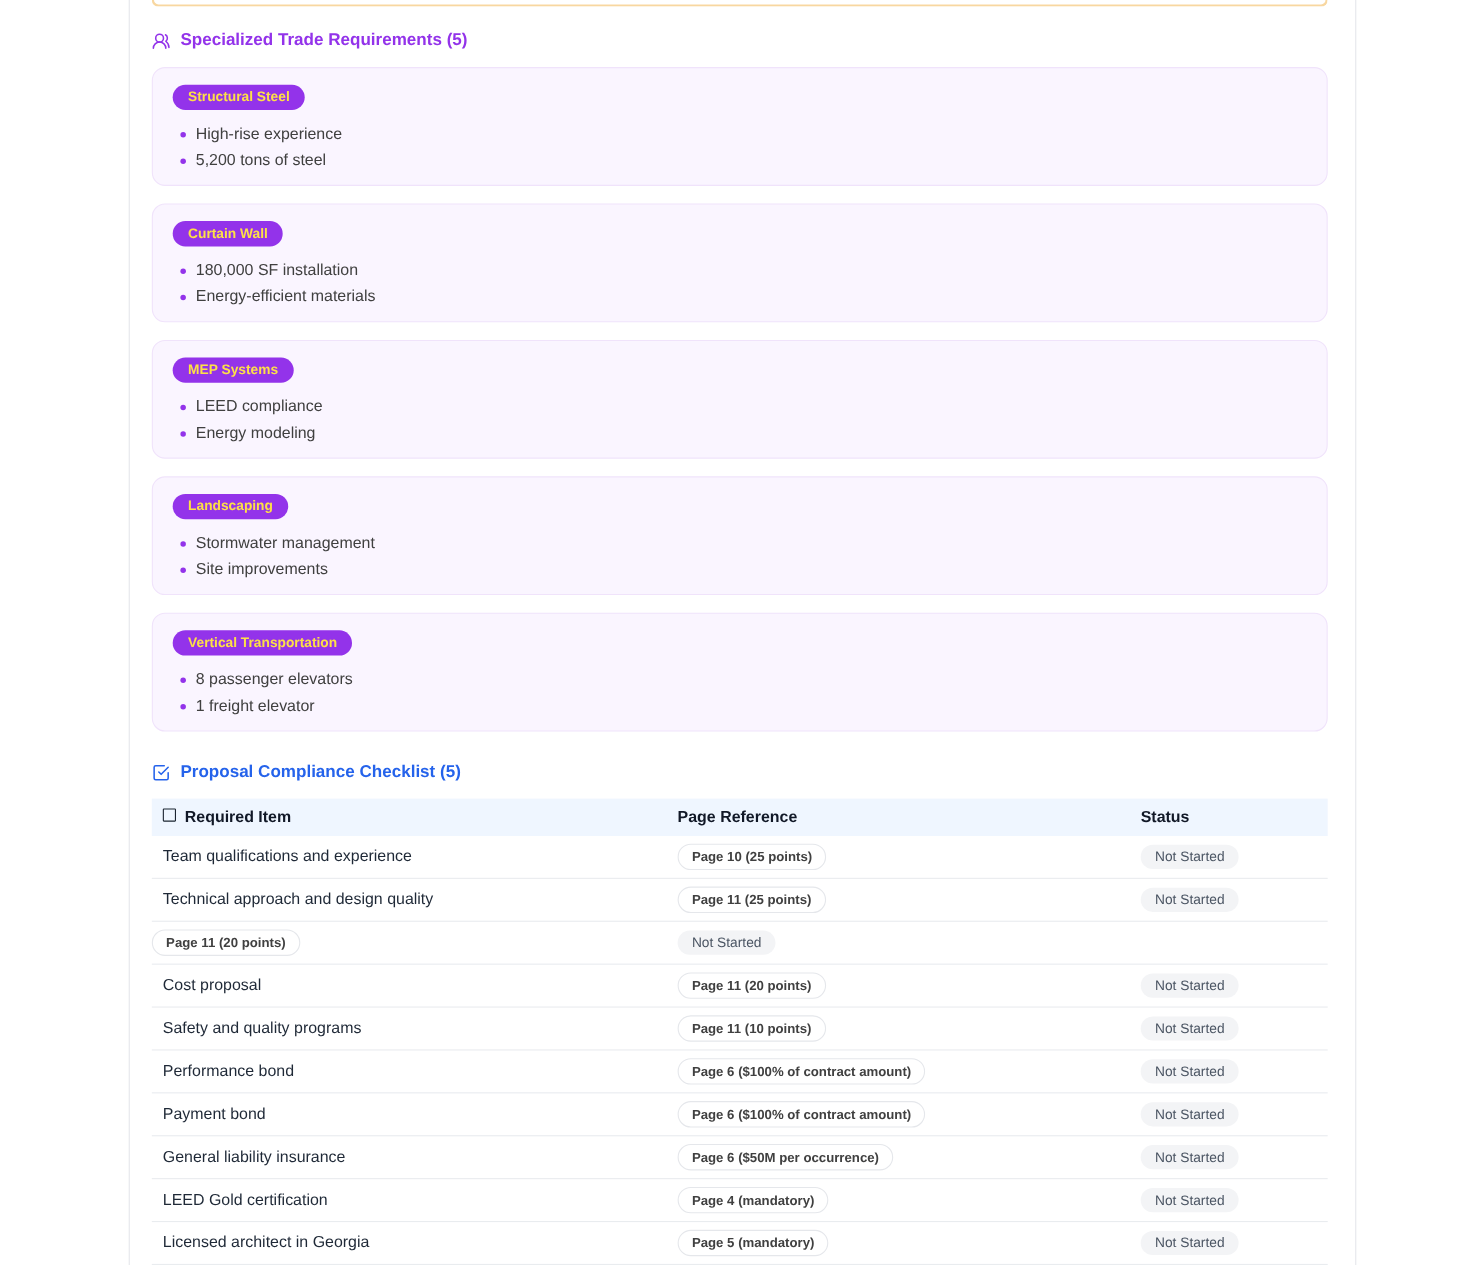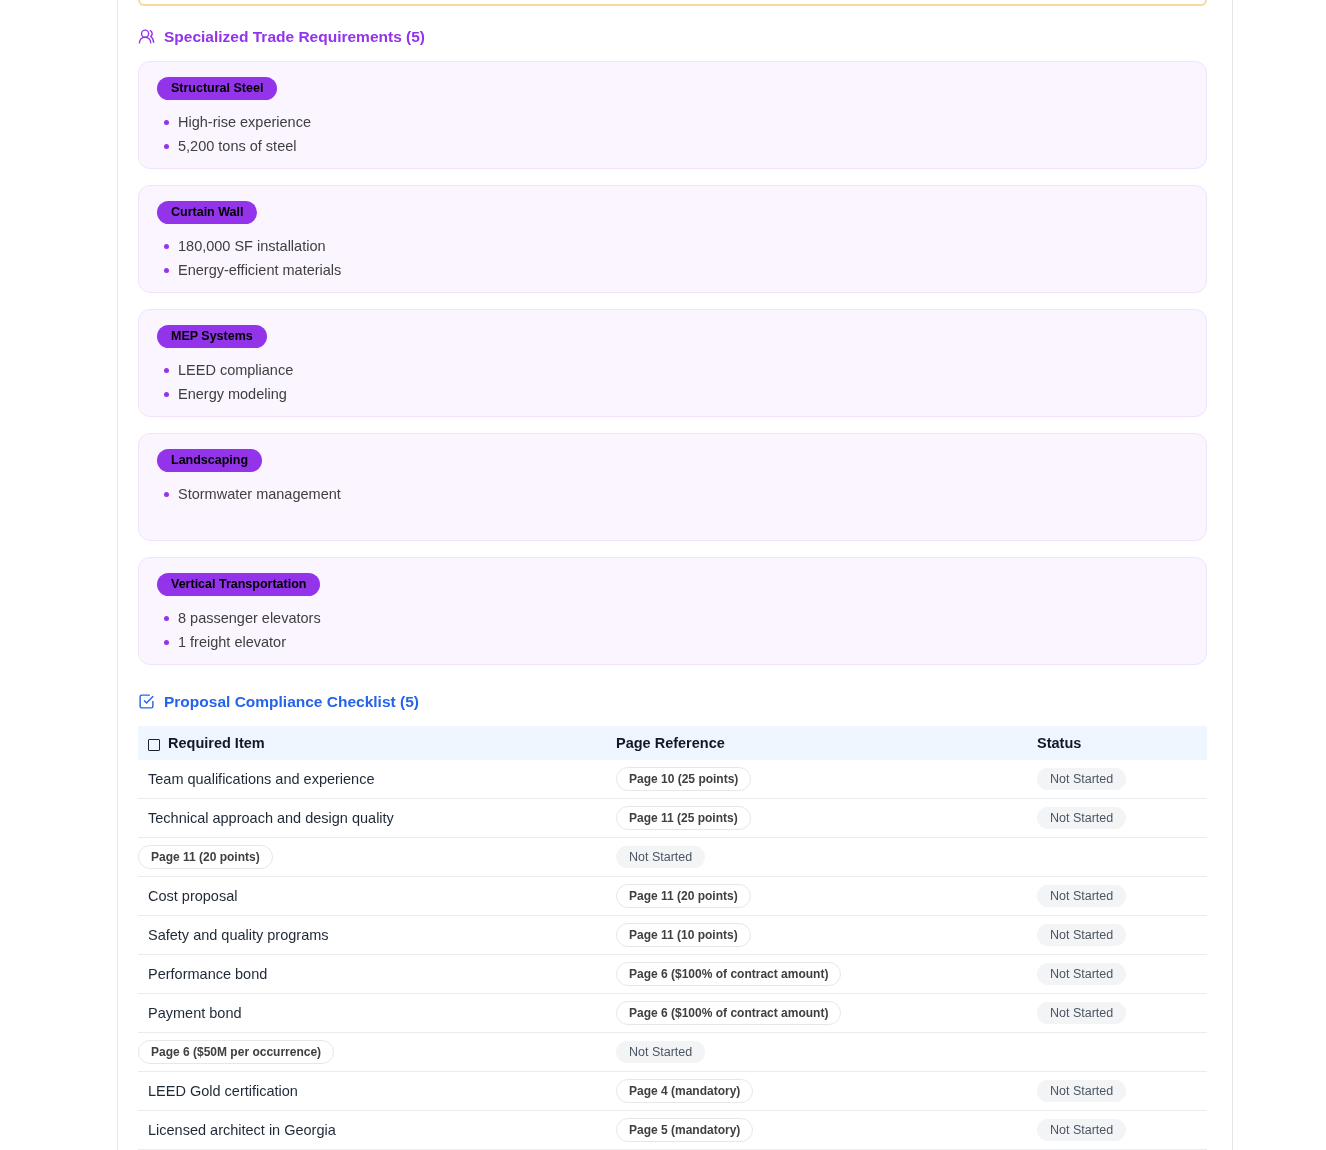--- a/index.html
+++ b/index.html
@@ -20,39 +20,39 @@
   }
   
   .amber-edge {
     height: 6px;
     border: 2px solid #f8d7a0;
     border-top: none;
     border-radius: 0 0 10px 10px;
     margin-bottom: 22px;
   }
   .section-header {
-    display: flex; align-items: flex-start; gap: 9px;
+    display: flex; align-items: flex-end; gap: 9px;
     font-size: 15.5px; font-weight: 700;
     margin-bottom: 15px;
   }
   .section-header.purple { color: #9333ea; }
   .section-header.blue   { color: #2563eb; margin-top: 28px; }
   .section-header svg { flex: 0 0 auto; display: block; }
 
   .trade-card {
     background: #faf5ff;
     border: 1px solid #f0e3fb;
     border-radius: 12px;
     padding: 15px 18px 12px 18px;
     margin-bottom: 16px;
     height: 108px;
   }
   .badge {
     display: inline-block;
-    background: #9333ea; color: #000000;
+    background: #9333ea; color: #fde047;
     font-size: 12.5px; font-weight: 700; line-height: 13px;
     padding: 5px 14px;
     border-radius: 999px;
   }
   .req-list { list-style: none; margin-top: 10px; }
   .req-list li {
     position: relative;
     padding-left: 21px;
     font-size: 14.5px; line-height: 24px;
     color: #404040;
@@ -69,21 +69,21 @@
     display: grid;
     grid-template-columns: 478px 421px 1fr;
     align-items: center;
   }
   .thead {
     background: #eff6ff;
     height: 34px;
     font-weight: 700; font-size: 14.5px; color: #111827;
   }
   .th.item, .td.item { padding-left: 10px; }
-  .th { display: flex; align-items: flex-end; }
+  .th { display: flex; align-items: flex-start; }
   .sq {
     display: inline-block;
     width: 12px; height: 12px;
     border: 1.6px solid #1b2430;
     border-radius: 1px;
     margin-right: 8px;
   }
   .tbody .trow {
     height: 39px;
     border-bottom: 1px solid #e9ecef;
@@ -150,20 +150,21 @@
     <ul class="req-list">
       <li>LEED compliance</li>
       <li>Energy modeling</li>
     </ul>
   </div>
 
   <div class="trade-card">
     <span class="badge">Landscaping</span>
     <ul class="req-list">
       <li>Stormwater management</li>
+      <li>Site improvements</li>
     </ul>
   </div>
 
   <div class="trade-card">
     <span class="badge">Vertical Transportation</span>
     <ul class="req-list">
       <li>8 passenger elevators</li>
       <li>1 freight elevator</li>
     </ul>
   </div>
@@ -252,20 +253,21 @@
     <div class="td item">Payment bond</div>
     <div class="td">
       <span class="pill">Page 6 ($100% of contract amount)</span>
     </div>
     <div class="td">
       <span class="status">Not Started</span>
     </div>
   </div>
 
   <div class="trow">
+    <div class="td item">General liability insurance</div>
     <div class="td">
       <span class="pill">Page 6 ($50M per occurrence)</span>
     </div>
     <div class="td">
       <span class="status">Not Started</span>
     </div>
   </div>
 
   <div class="trow">
     <div class="td item">LEED Gold certification</div>

